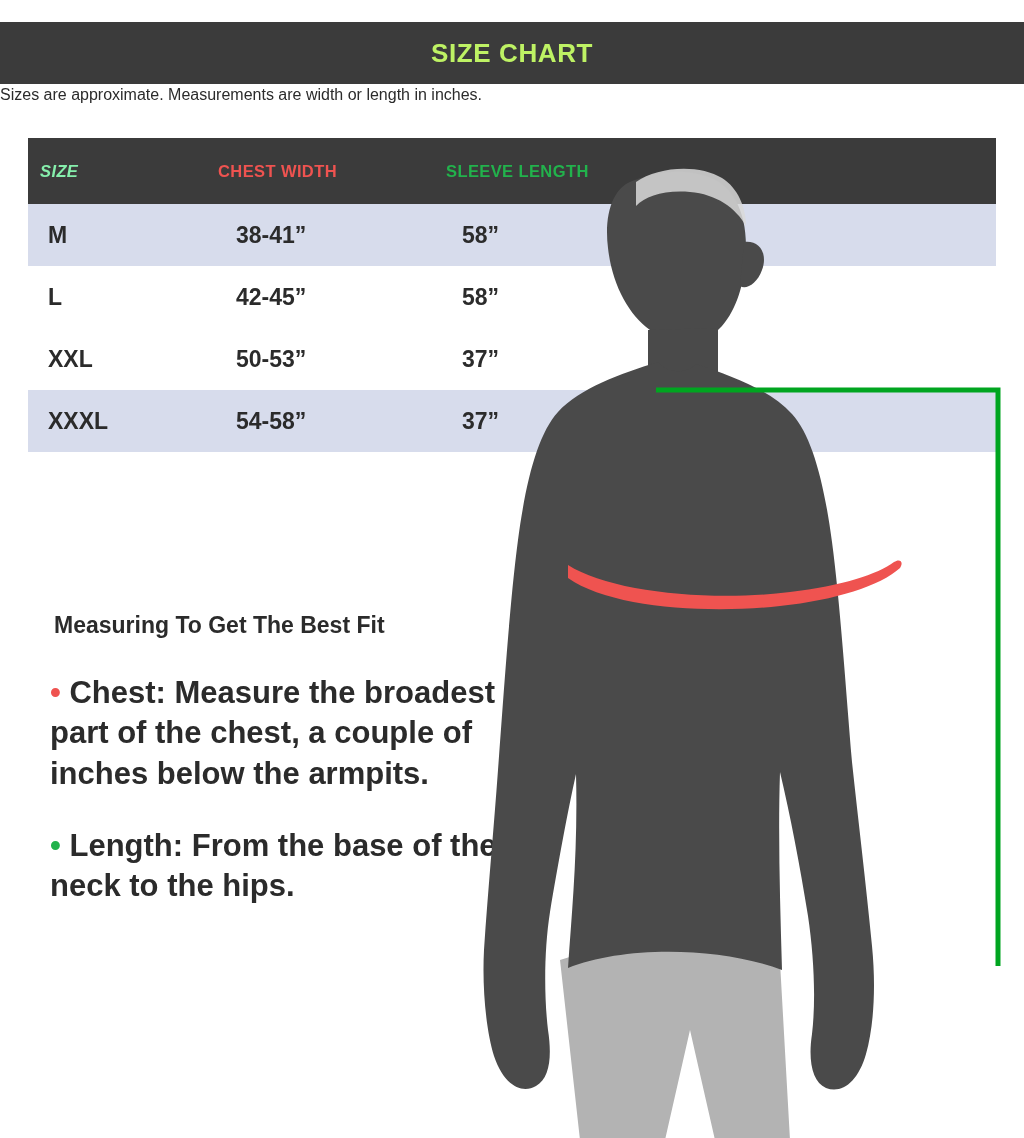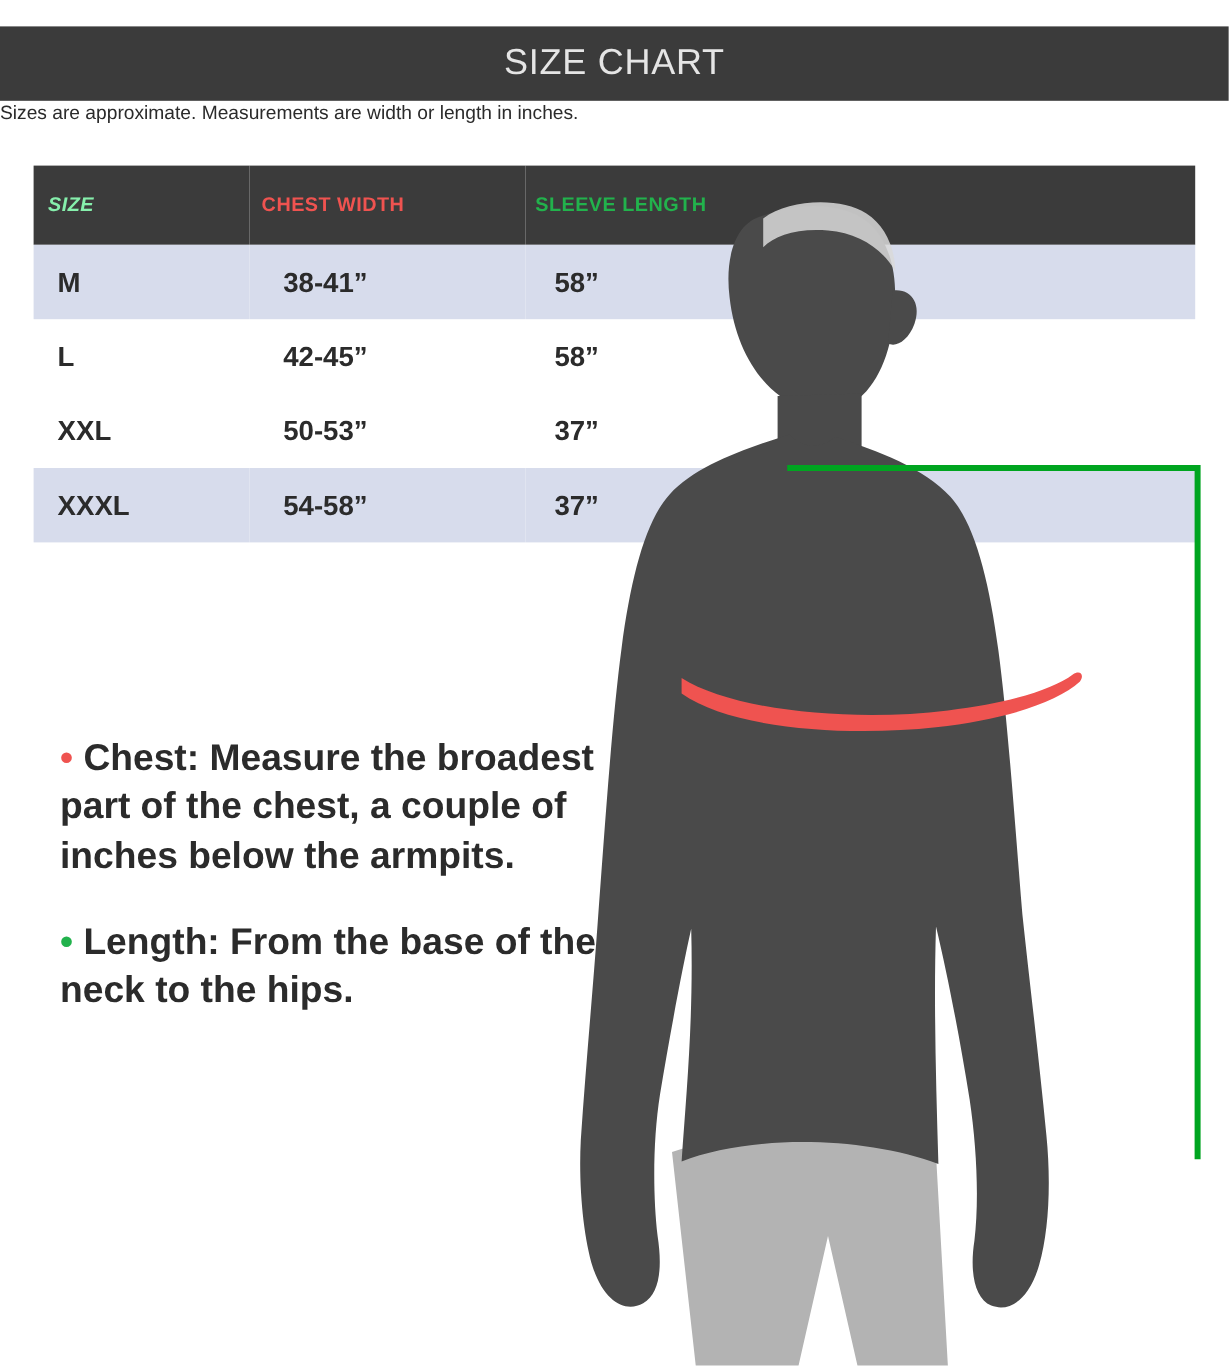--- a/index.html
+++ b/index.html
@@ -29,23 +29,23 @@
     top: 22px;
     width: 1024px;
     height: 62px;
     background: #3b3b3b;
     display: flex;
     align-items: center;
     justify-content: center;
   }
   .title-bar h1 {
     margin: 0;
-    color: #e5e5e5;
-    font-size: 30px;
-    font-weight: normal;
+    color: #bef264;
+    font-size: 26px;
+    font-weight: bold;
     letter-spacing: 0.6px;
   }
 
   .subtitle {
     position: absolute;
     left: 0;
     top: 86px;
     width: 1024px;
     text-align: left;
     font-size: 16px;
@@ -178,20 +178,21 @@
         <tr class="alt">
           <td class="cell-size">XXXL</td>
           <td class="cell-chest">54-58”</td>
           <td class="cell-sleeve">37”</td>
         </tr>
       </tbody>
     </table>
   </div>
 
   <div class="notes">
+    <div class="notes-title">Measuring To Get The Best Fit</div>
     <p class="note"><span class="bullet-chest">•</span> <span>Chest: Measure the broadest part of the chest, a couple of inches below the armpits.</span></p>
     <p class="note"><span class="bullet-length">•</span> <span>Length: From the base of the neck to the hips.</span></p>
   </div>
 
   <div class="figure">
     <svg width="564" height="990" viewBox="0 0 564 990" xmlns="http://www.w3.org/2000/svg">
 
       <g>
         <path d="M100 810 C160 790, 250 790, 320 812 L330 990 L255 990 L230 880 L205 990 L120 990 Z" fill="#b3b3b3"></path>
       </g>

